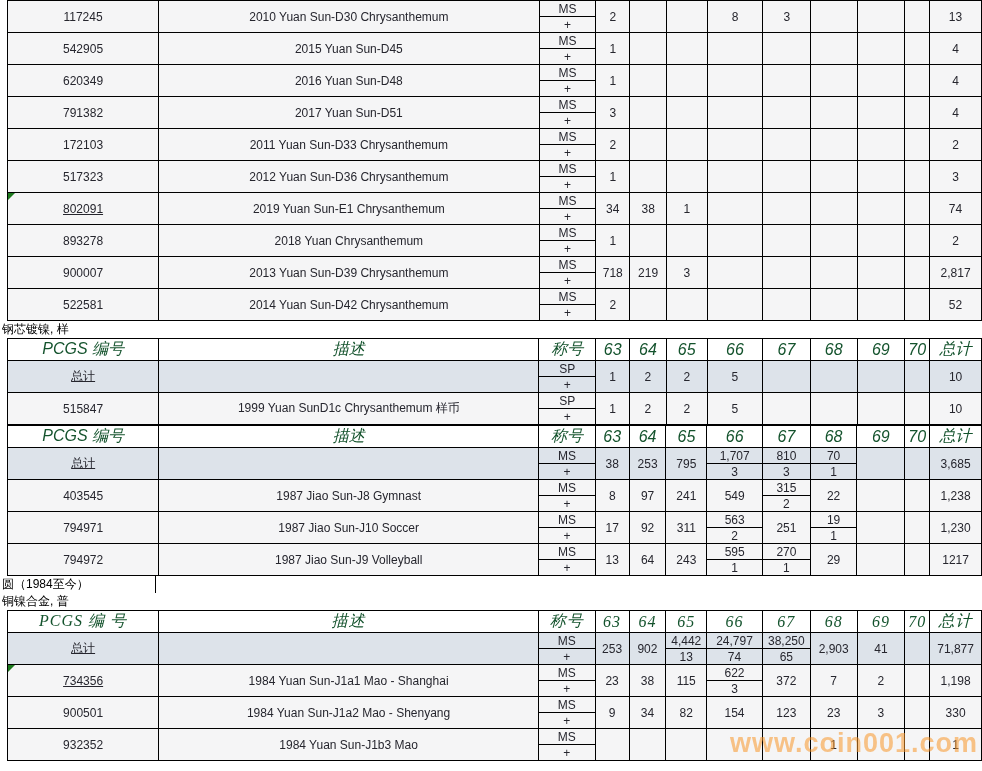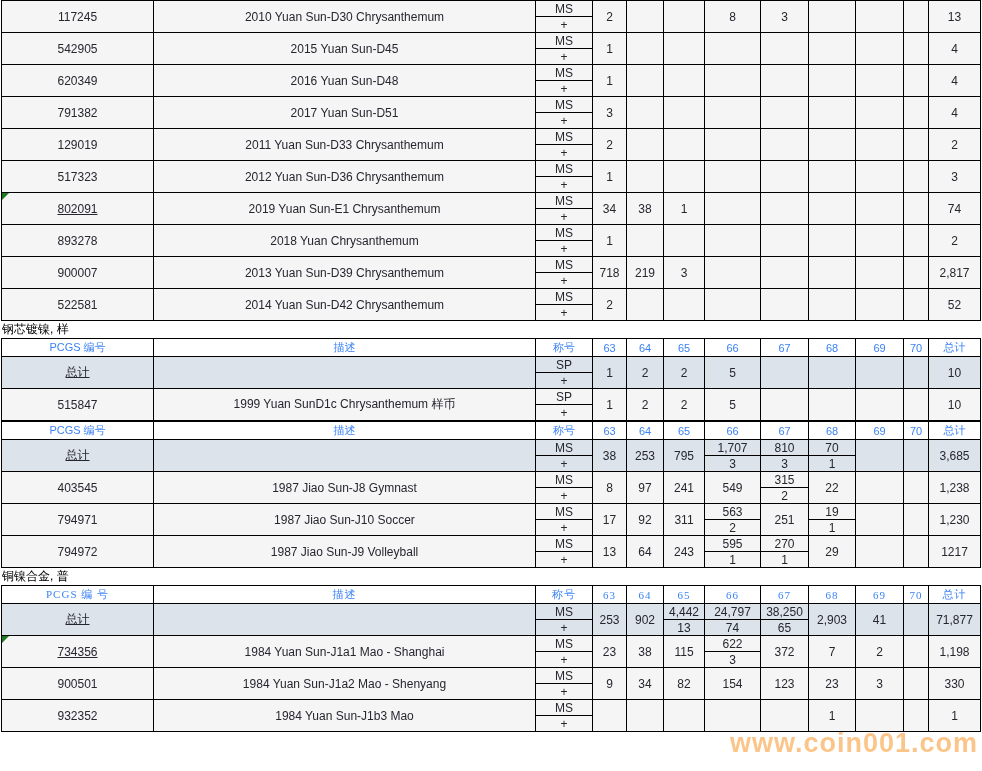--- a/index.html
+++ b/index.html
@@ -1,27 +1,27 @@
 <!DOCTYPE html>
 <html><head>
 <meta charset="utf-8">
 <style>
   html,body{margin:0;padding:0;}
   body{
     width:982px;height:771px;overflow:hidden;position:relative;
     background:#ffffff;font-family:"Liberation Sans",sans-serif;
   }
-  table.census{border-collapse:collapse;table-layout:fixed;margin-left:1px;}
+  table.census{border-collapse:collapse;table-layout:fixed;margin-left:7px;}
   table.census td{
     border:1px solid #000;padding:0;text-align:center;vertical-align:middle;
     font-size:12px;color:#26262e;white-space:nowrap;overflow:hidden;
   }
   tr.sub{height:16px;}
   tr.hdr{height:18px;}
-  tr.hdr td{background:#ffffff;font-size:11px;color:#3b82f6;}
+  tr.hdr td{background:#ffffff;font-size:16px;color:#14532d;font-style:italic;}
   table.serif tr.hdr td{font-family:"Liberation Serif",serif;letter-spacing:1px;}
   td.rowbg{background:#f5f5f6;}
   tr.totalrow td{background:#dde3ea;}
   td.desig{font-size:11px;color:#26262e;}
   td.idlink{color:#55a5e8;cursor:pointer;}
   td.idplain{color:#000;text-decoration:underline;}
   td.idcell{position:relative;}
   .corner-marker{
     position:absolute;left:0;top:0;width:0;height:0;
     border-top:7px solid #1e7a1e;border-right:7px solid transparent;
@@ -119,21 +119,21 @@
           <td class="rowbg" rowspan="2"></td>
           <td class="rowbg" rowspan="2"></td>
           <td class="rowbg" rowspan="2"></td>
           <td class="rowbg" rowspan="2"></td>
           <td class="rowbg" rowspan="2">4</td>
         </tr>
         <tr class="sub">
           <td class="rowbg desig">+</td>
         </tr>
         <tr class="sub">
-          <td class="idcell rowbg idlink" rowspan="2">129019</td>
+          <td class="idcell rowbg idlink" rowspan="2">172103</td>
           <td class="rowbg" rowspan="2">2011 Yuan Sun-D33 Chrysanthemum</td>
           <td class="rowbg desig">MS</td>
           <td class="rowbg" rowspan="2">2</td>
           <td class="rowbg" rowspan="2"></td>
           <td class="rowbg" rowspan="2"></td>
           <td class="rowbg" rowspan="2"></td>
           <td class="rowbg" rowspan="2"></td>
           <td class="rowbg" rowspan="2"></td>
           <td class="rowbg" rowspan="2"></td>
           <td class="rowbg" rowspan="2"></td>
@@ -400,20 +400,24 @@
           <td class="rowbg" rowspan="2">1217</td>
         </tr>
         <tr class="sub">
           <td class="rowbg desig">+</td>
           <td class="rowbg">1</td>
           <td class="rowbg">1</td>
         </tr>
       </tbody>
     </table>
     <div class="label-row">
+      <span>圆（1984至今）</span>
+      <div class="v-border"></div>
+    </div>
+    <div class="label-row">
       <span>铜镍合金, 普</span>
     </div>
     <table class="census serif">
       <colgroup>
         <col style="width: 152px;">
         <col style="width: 382px;">
         <col style="width: 57px;">
         <col style="width: 34px;">
         <col style="width: 37px;">
         <col style="width: 41px;">

